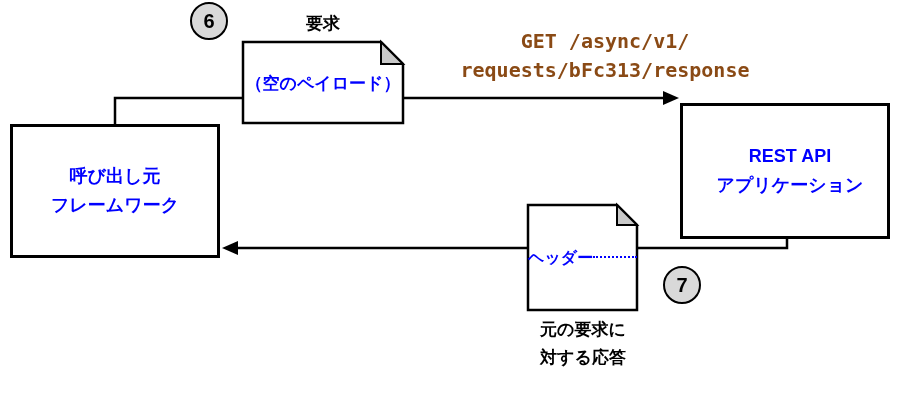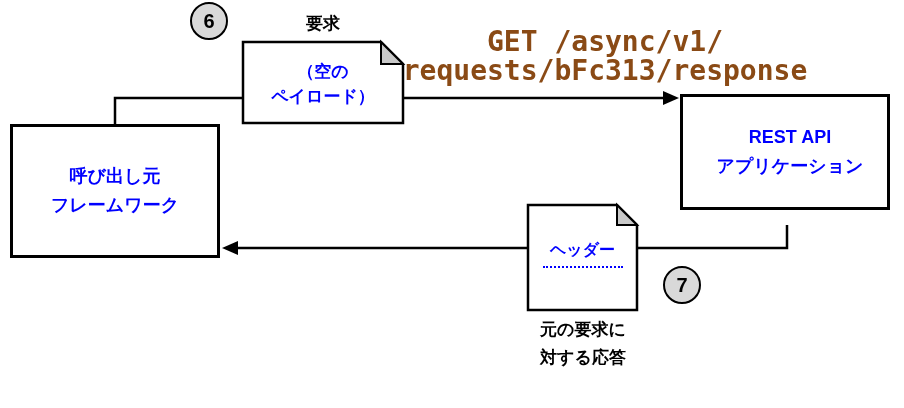--- a/index.html
+++ b/index.html
@@ -34,26 +34,26 @@
     z-index: 2;
   }
   .node-box .line {
     color: #0000ff;
     font-weight: bold;
     font-size: 18px;
     line-height: 29px;
     white-space: nowrap;
   }
   #caller-box { left: 10px; top: 124px; width: 210px; height: 134px; }
-  #rest-box   { left: 680px; top: 94px; width: 210px; height: 116px; padding-left: 10px; }
+  #rest-box   { left: 680px; top: 103px; width: 210px; height: 136px; padding-left: 10px; }
 
   .doc-text-overlay {
     position: absolute;
     display: flex;
-    flex-direction: column;
+    flex-direction: row;
     align-items: center;
     justify-content: center;
     text-align: center;
     z-index: 3;
     pointer-events: none;
   }
   #request-doc-text { left: 243px; top: 44px; width: 160px; height: 79px; }
   #request-doc-text .line {
     color: #0000ff;
     font-weight: bold;
@@ -105,21 +105,21 @@
   #response-caption {
     left: 503px; top: 316px; width: 160px;
     line-height: 28px;
   }
   #http-request-text {
     position: absolute;
     left: 400px; top: 27px; width: 410px;
     text-align: center;
     font-family: "DejaVu Sans Mono", "Liberation Mono", monospace;
     font-weight: bold;
-    font-size: 28px;
+    font-size: 20px;
     line-height: 29px;
     color: #8a4a15;
     z-index: 4;
     white-space: nowrap;
   }
 </style>
 </head>
 <body>
 
 <div id="stage">

